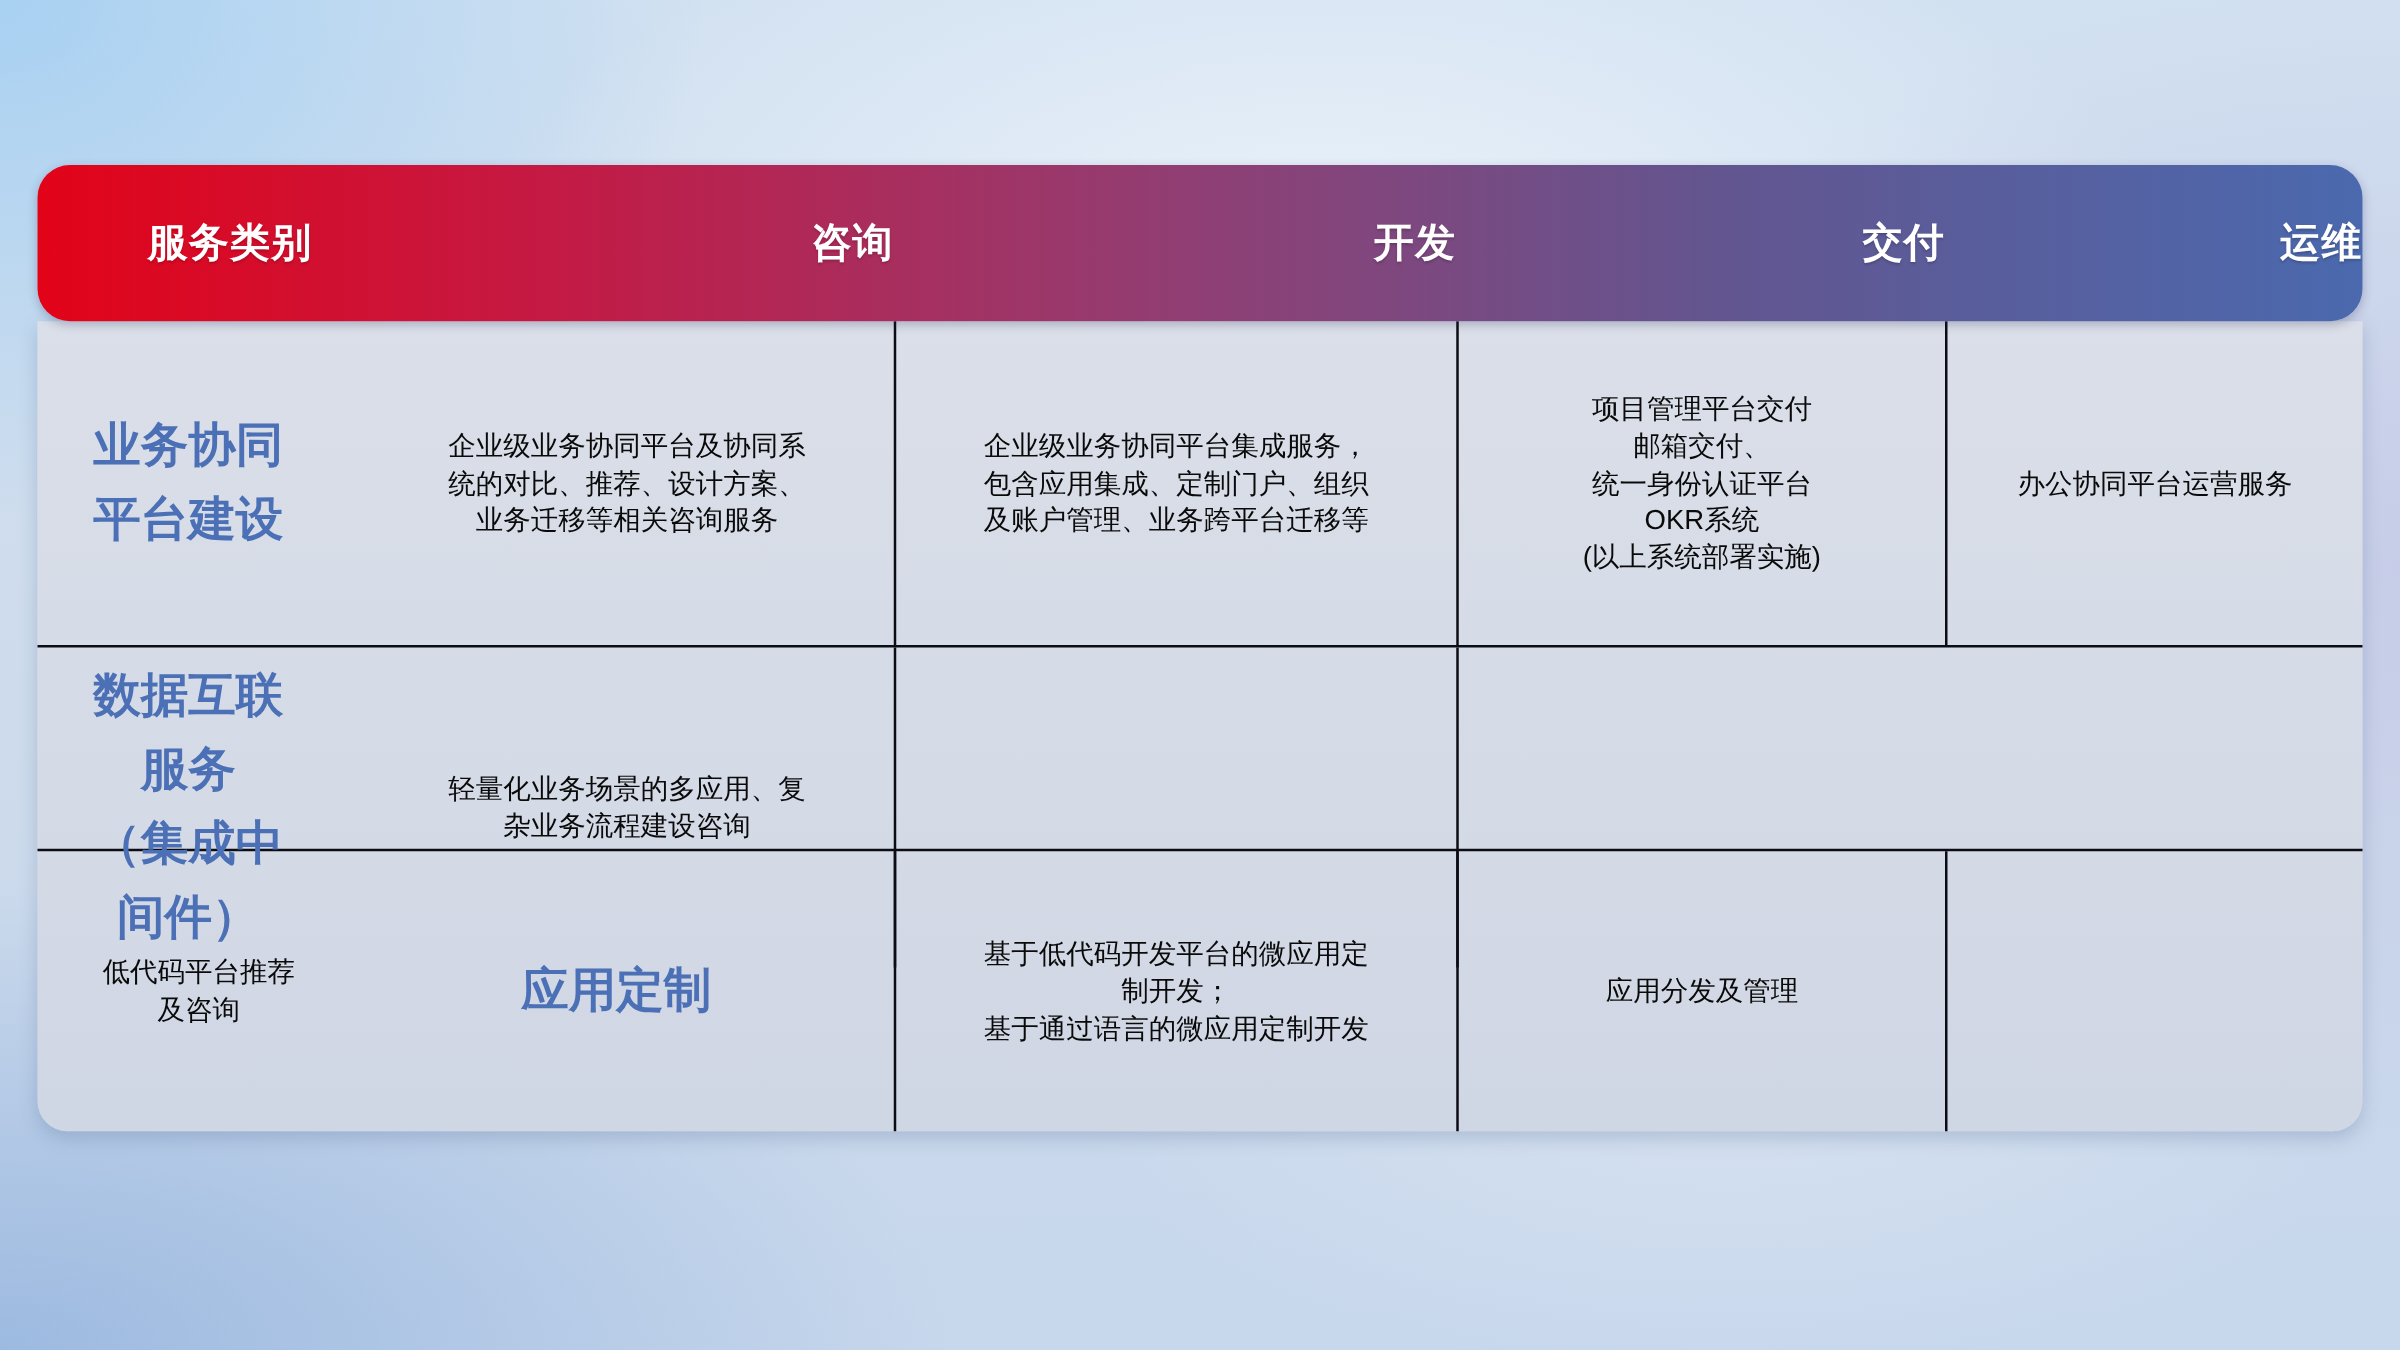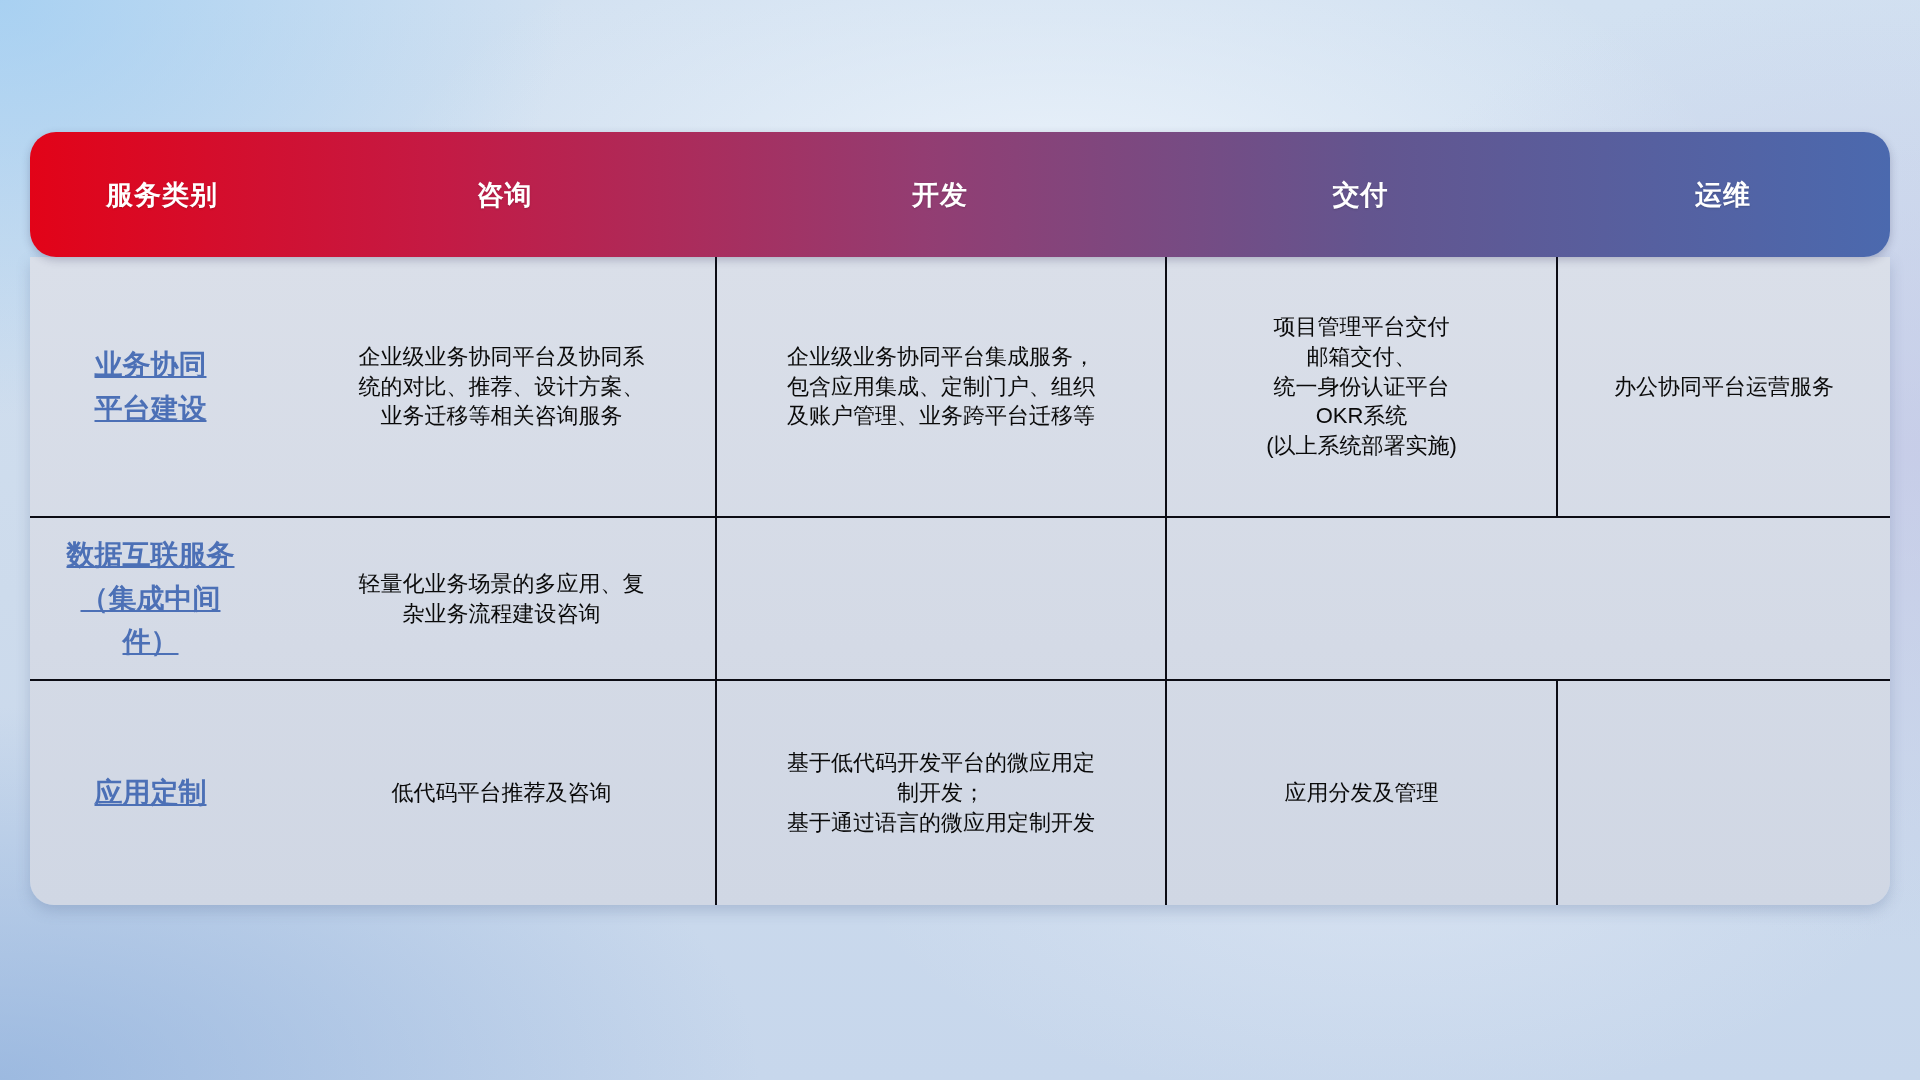--- a/index.html
+++ b/index.html
@@ -21,22 +21,22 @@
     height:125px;
     display:grid;
     grid-template-columns:220px 465px 450px 391px 334px;
     align-items:center;
     border-radius:26px;
     background:linear-gradient(90deg,#e20318 0%, #c41a44 22%, #933d72 48%, #63558f 72%, #4b69ae 100%);
     box-shadow:0 3px 8px rgba(40,40,80,.25);
     position:relative; z-index:2;
   }
   .th {
-    color:#ffffff; font-size:27px; font-weight:700;
-    text-align:center; letter-spacing:1px;
+    color:#ffffff; font-size:32px; font-weight:700;
+    text-align:right; letter-spacing:1px;
     text-shadow:0 1px 2px rgba(0,0,0,.18);
   }
   .th.c1, .th.c2 { padding-left:44px; }
 
   .tbody {
     background:linear-gradient(180deg,#dadfe9 0%, #d4dae6 60%, #d0d7e4 100%);
     border-radius:0 0 24px 24px;
     box-shadow:0 6px 14px rgba(90,110,150,.28);
     position:relative; z-index:1;
   }
@@ -51,23 +51,22 @@
 
   .td {
     display:flex; align-items:center; justify-content:center;
     text-align:center; white-space:pre-line;
     font-size:22px; line-height:1.36; color:#0a0a0a;
     padding:10px 12px;
   }
   .td.c2 { padding-left:50px; }
   .td.c3, .td.c4, .td.c5 { border-left:2px solid #0c0c14; }
   .td.label {
-    color:#4c70b6; font-weight:700; font-size:28px; line-height:1.55;
+    color:#4c70b6; font-weight:700; font-size:38px; line-height:1.55;
     padding-left:33px;
-    text-decoration:underline;
   }
 </style>
 </head>
 <body>
 
 <div class="service-table">
 
   <div class="thead">
     <div class="th c1">服务类别</div>
     <div class="th c2">咨询</div>
@@ -98,22 +97,22 @@
     <div class="trow r2">
       <div class="td c1 label">数据互联服务
 （集成中间件）</div>
       <div class="td c2">轻量化业务场景的多应用、复
 杂业务流程建设咨询</div>
       <div class="td c4"></div>
       <div class="td c5"></div>
     </div>
 
     <div class="trow r3">
+      <div class="td c2">低代码平台推荐及咨询</div>
       <div class="td c1 label">应用定制</div>
-      <div class="td c2">低代码平台推荐及咨询</div>
       <div class="td c3">基于低代码开发平台的微应用定
 制开发；
 基于通过语言的微应用定制开发</div>
       <div class="td c4">应用分发及管理</div>
       <div class="td c5"></div>
     </div>
 
   </div>
 </div>
 

